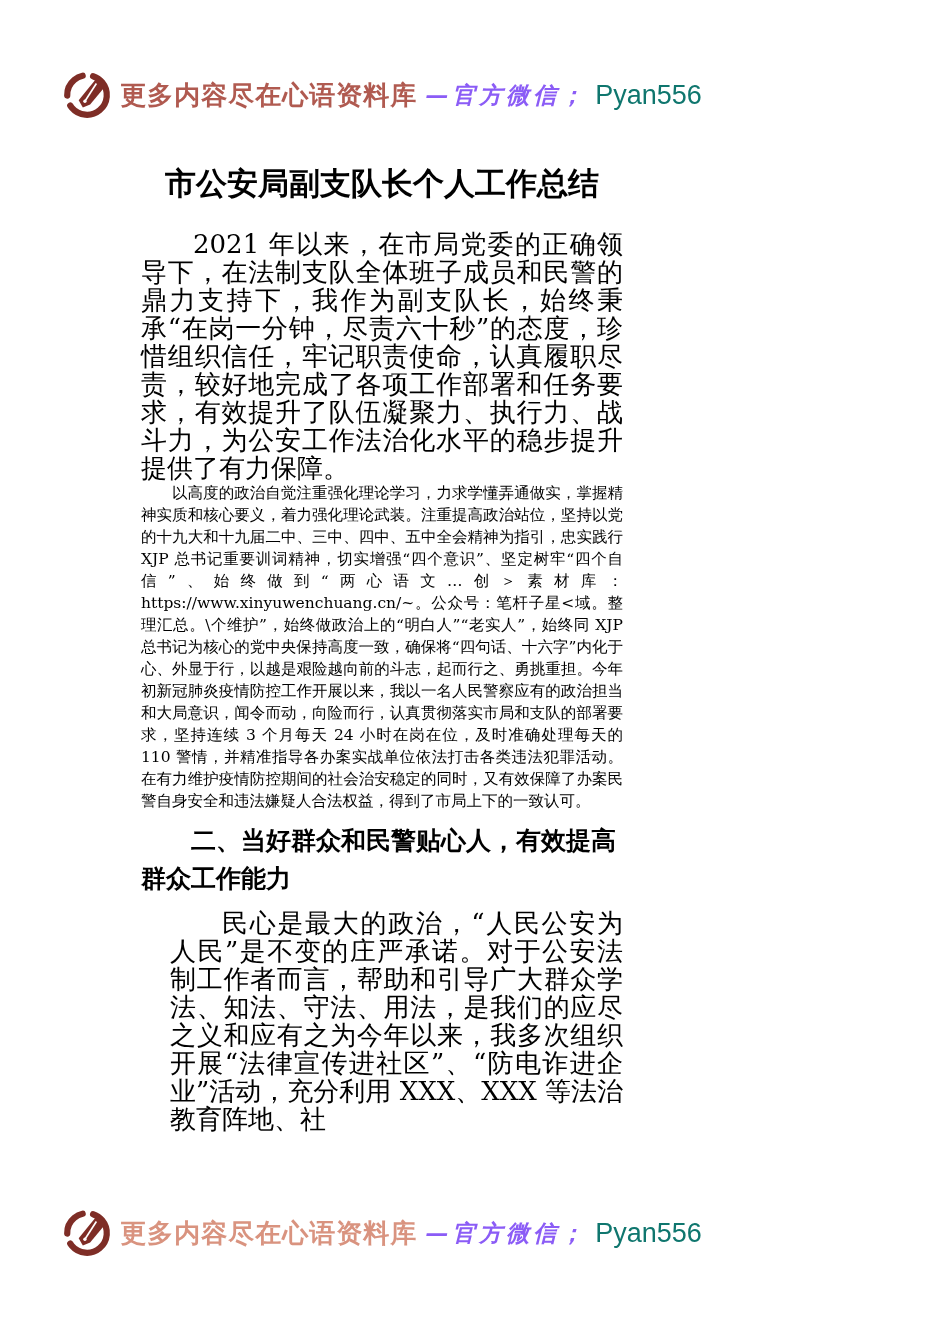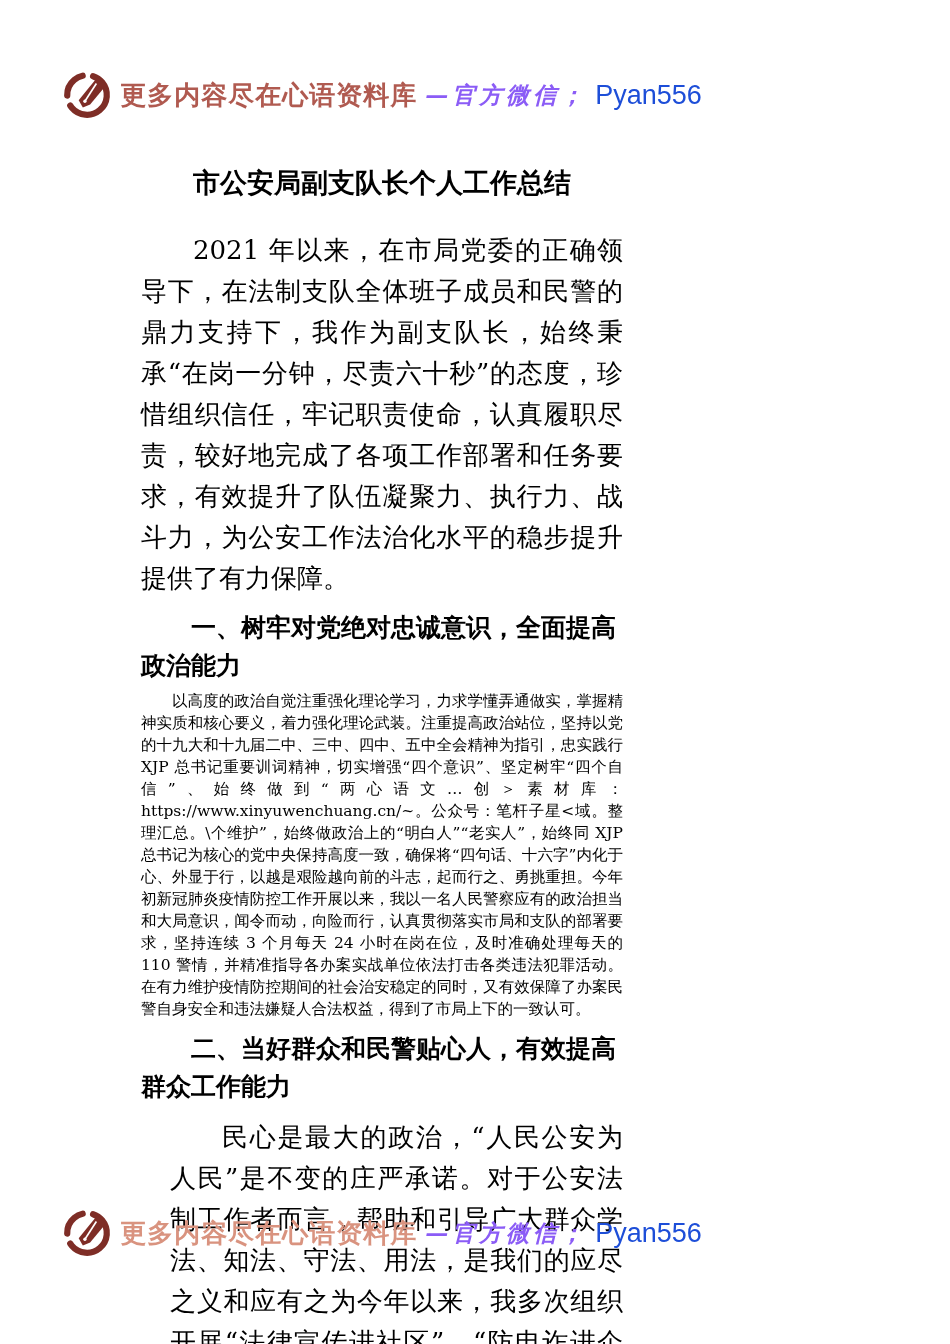--- a/index.html
+++ b/index.html
@@ -31,33 +31,33 @@
     font-family: "DejaVu Serif", serif;
   }
   .header .wm-brand { color: #b05a50; }
   .footer .wm-brand { color: #d9937f; }
   .wm-sep {
     font-size: 23px; color: #8b5cf6; font-style: italic;
     letter-spacing: 4px; font-weight: bold;
     font-family: "DejaVu Serif", serif;
   }
   .wm-id {
-    font-size: 27px; color: #1d4ed8;
+    font-size: 27px; color: #0f766e;
     font-family: "Liberation Sans", sans-serif;
   }
 
   
   .doc { position: absolute; top: 160px; left: 0; width: 100%; }
   .doc-title {
-    font-size: 27px; font-weight: bold; text-align: center;
+    font-size: 31px; font-weight: bold; text-align: center;
     margin: 0 0 0 0; line-height: 46px;
     font-family: "DejaVu Serif", serif;
   }
   .para-large {
-    font-size: 26px; line-height: 41px;
+    font-size: 26px; line-height: 28px;
     text-align: justify; text-indent: 2em;
     margin: 24px 0 0 0;
     font-family: "DejaVu Serif", serif;
   }
   .section-heading {
     font-size: 25px; font-weight: bold;
     font-family: "Liberation Sans", sans-serif;
     text-indent: 2em; line-height: 38px;
     margin: 9px 0 6px 0;
   }
@@ -87,21 +87,20 @@
     <span class="wm-brand">更多内容尽在心语资料库</span>
     <span class="wm-sep">—官方微信；</span>
     <span class="wm-id">Pyan556</span>
   </div>
 
   <div class="doc content">
     <h1 class="doc-title">市公安局副支队长个人工作总结</h1>
 
     <p class="para-large">2021 年以来，在市局党委的正确领导下，在法制支队全体班子成员和民警的鼎力支持下，我作为副支队长，始终秉承“在岗一分钟，尽责六十秒”的态度，珍惜组织信任，牢记职责使命，认真履职尽责，较好地完成了各项工作部署和任务要求，有效提升了队伍凝聚力、执行力、战斗力，为公安工作法治化水平的稳步提升提供了有力保障。</p>
 
-    <h2 class="section-heading">一、树牢对党绝对忠诚意识，全面提高政治能力</h2>
     <p class="para-small">以高度的政治自觉注重强化理论学习，力求学懂弄通做实，掌握精神实质和核心要义，着力强化理论武装。注重提高政治站位，坚持以党的十九大和十九届二中、三中、四中、五中全会精神为指引，忠实践行 XJP 总书记重要训词精神，切实增强“四个意识”、坚定树牢“四个自信”、始终做到“两心语文…创＞素材库：https://www.xinyuwenchuang.cn/~。公众号：笔杆子星&lt;域。整理汇总。\个维护”，始终做政治上的“明白人”“老实人”，始终同 XJP 总书记为核心的党中央保持高度一致，确保将“四句话、十六字”内化于心、外显于行，以越是艰险越向前的斗志，起而行之、勇挑重担。今年初新冠肺炎疫情防控工作开展以来，我以一名人民警察应有的政治担当和大局意识，闻令而动，向险而行，认真贯彻落实市局和支队的部署要求，坚持连续 3 个月每天 24 小时在岗在位，及时准确处理每天的 110 警情，并精准指导各办案实战单位依法打击各类违法犯罪活动。在有力维护疫情防控期间的社会治安稳定的同时，又有效保障了办案民警自身安全和违法嫌疑人合法权益，得到了市局上下的一致认可。</p>
 
     <h2 class="section-heading second">二、当好群众和民警贴心人，有效提高群众工作能力</h2>
     <p class="para-large second">民心是最大的政治，“人民公安为人民”是不变的庄严承诺。对于公安法制工作者而言，帮助和引导广大群众学法、知法、守法、用法，是我们的应尽之义和应有之为今年以来，我多次组织开展“法律宣传进社区”、“防电诈进企业”活动，充分利用 XXX、XXX 等法治教育阵地、社</p>
   </div>
 
   <div class="watermark footer">
     <span class="wm-logo">
       <svg width="50" height="50" viewBox="0 0 48 48" aria-hidden="true">
         <circle cx="24" cy="24" r="19" fill="none" stroke="#7e2d26" stroke-width="6" stroke-dasharray="62 10 26 10" stroke-linecap="round" transform="rotate(-40 24 24)"></circle>

